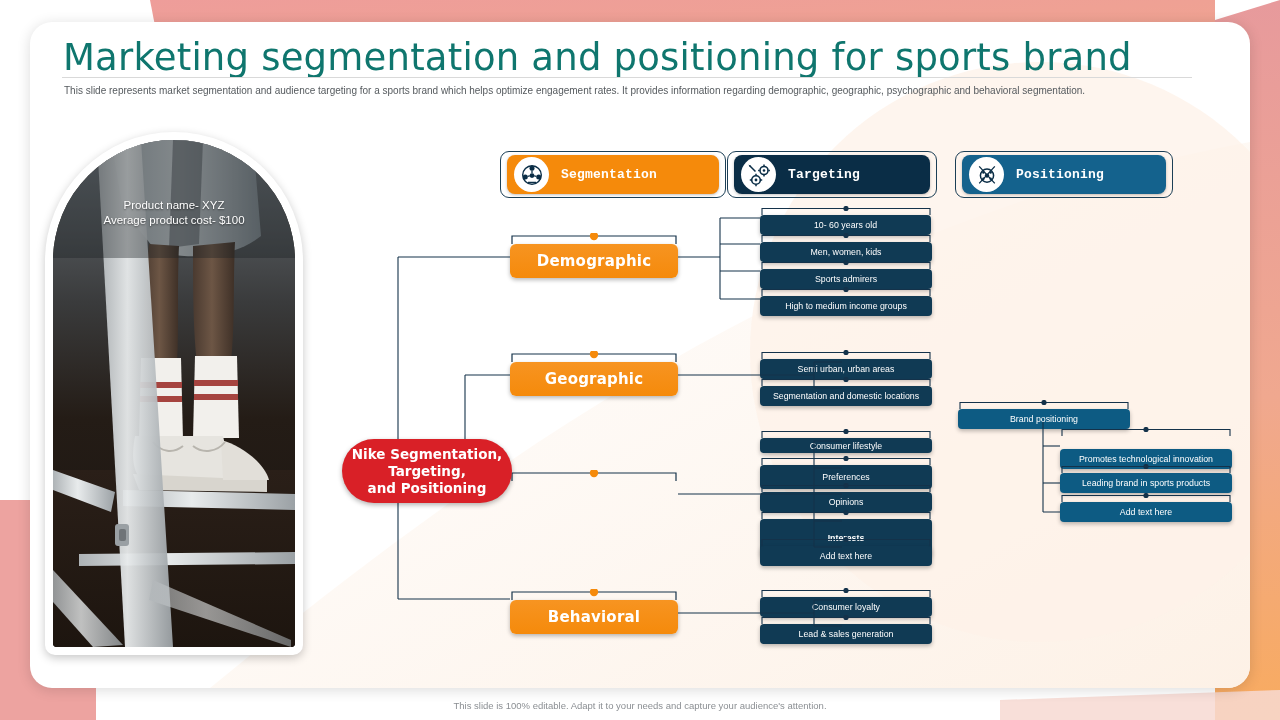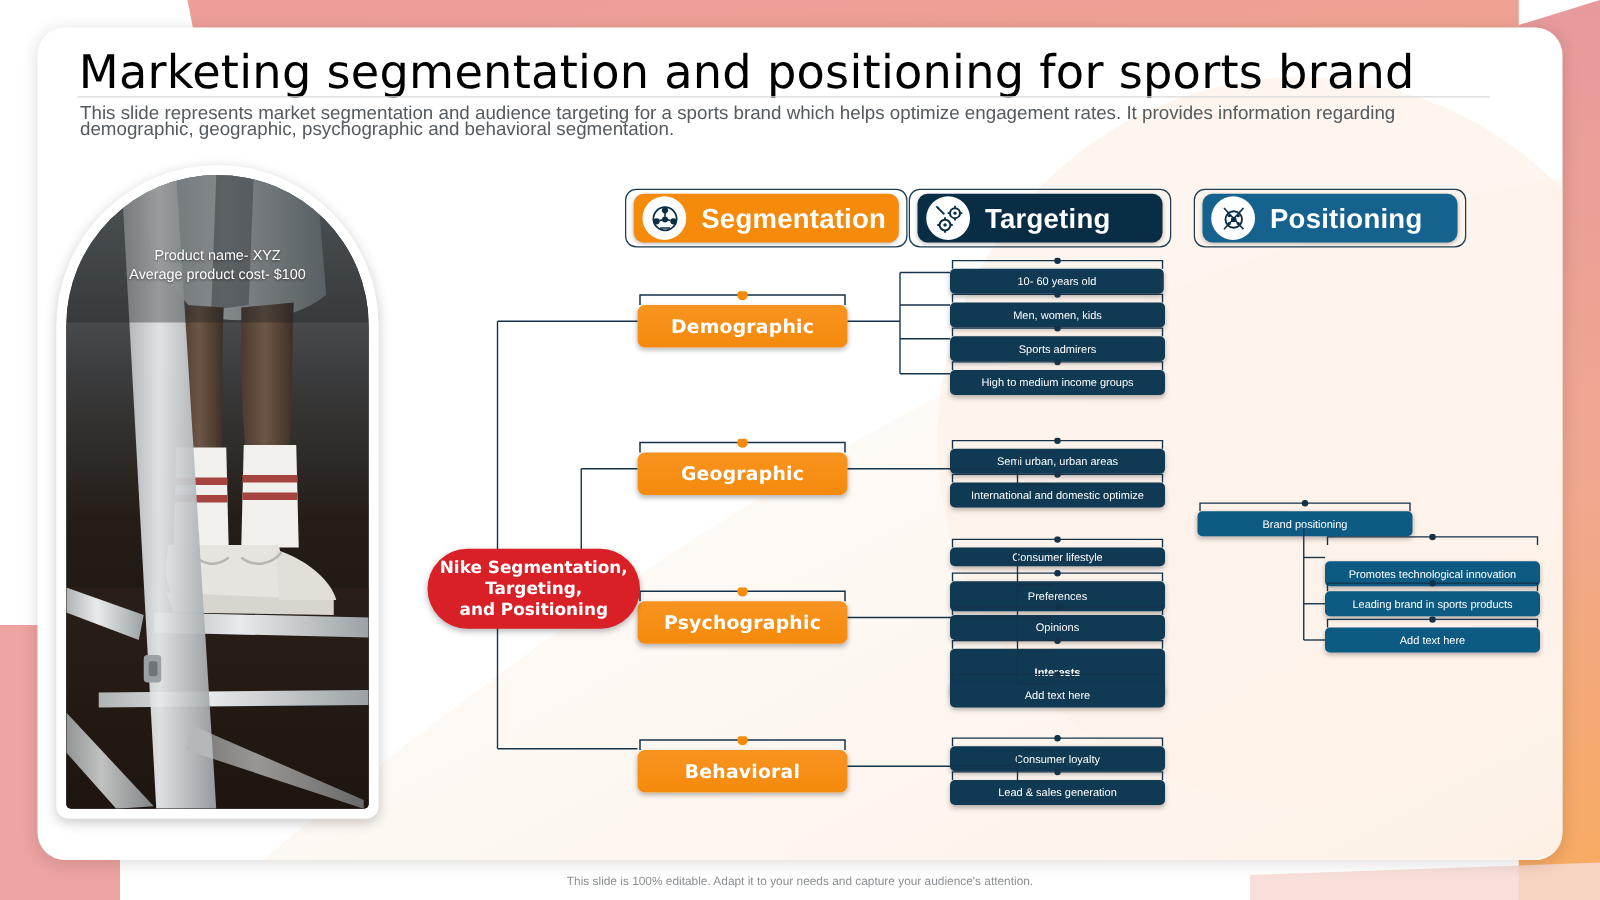--- a/index.html
+++ b/index.html
@@ -27,27 +27,27 @@
   }
   
   #card-wash {
     position: absolute; inset: 0; z-index: 0; pointer-events: none;
   }
 
   
   #page-title {
     position: absolute; left: 33px; top: 14px;
     font-size: 37px; font-weight: 400; letter-spacing: .2px;
-    color: #000000; white-space: nowrap;
+    color: #0f766e; white-space: nowrap;
     font-family: "DejaVu Sans", sans-serif;
     z-index: 4;
   }
   #subtitle {
     position: absolute; left: 34px; top: 62px; width: 1140px;
-    font-size: 15px; color: #555a5e; line-height: 13px;
+    font-size: 10px; color: #555a5e; line-height: 13px;
     z-index: 4;
   }
   #title-rule {
     position: absolute; left: 32px; top: 55px; width: 1130px; height: 1px;
     background: #d9d9d9; z-index: 4;
   }
 
   
   #photo-frame {
     position: absolute; left: 15px; top: 110px;
@@ -88,23 +88,23 @@
     display: flex; align-items: center;
     padding-left: 7px;
     box-shadow: 0 1px 3px rgba(0,0,0,.25);
   }
   .pill-badge {
     width: 35px; height: 35px; border-radius: 50%;
     background: #ffffff; flex: 0 0 35px;
     display: flex; align-items: center; justify-content: center;
   }
   .pill-label {
-    color: #ffffff; font-size: 22px; font-weight: 700;
+    color: #ffffff; font-size: 13px; font-weight: 700;
     margin-left: 12px; letter-spacing: .2px;
-    font-family: Liberation Sans, sans-serif;
+    font-family: Liberation Mono, monospace;
   }
 
   
   #map { position: absolute; inset: 0; z-index: 5; }
 
   .node {
     position: absolute;
     display: flex; align-items: center; justify-content: center;
     text-align: center;
     color: #ffffff;
@@ -371,21 +371,20 @@
   <svg class="bracket" style="left:480px; top:329px; width:168px; height:12px;" viewBox="0 0 168 12">
     <path d="M2,11 L2,3 L166,3 L166,11" stroke="#14324a" stroke-width="1.2" fill="none"></path>
     <circle cx="84" cy="3" r="4.2" fill="#f58a0b"></circle>
   </svg>
   <div class="node branch" style="left:480px; top:340px; width:168px; height:34px;">Geographic</div>
 
   <svg class="bracket" style="left:480px; top:448px; width:168px; height:12px;" viewBox="0 0 168 12">
     <path d="M2,11 L2,3 L166,3 L166,11" stroke="#14324a" stroke-width="1.2" fill="none"></path>
     <circle cx="84" cy="3" r="4.2" fill="#f58a0b"></circle>
   </svg>
-  <div class="node branch" style="left:480px; top:459px; width:168px; height:34px;">Psychographic</div>
 
   <svg class="bracket" style="left:480px; top:567px; width:168px; height:12px;" viewBox="0 0 168 12">
     <path d="M2,11 L2,3 L166,3 L166,11" stroke="#14324a" stroke-width="1.2" fill="none"></path>
     <circle cx="84" cy="3" r="4.2" fill="#f58a0b"></circle>
   </svg>
   <div class="node branch" style="left:480px; top:578px; width:168px; height:34px;">Behavioral</div>
 
   <svg class="bracket" style="left:730px; top:184px; width:172px; height:10px;" viewBox="0 0 172 10">
     <path d="M2,9 L2,2.5 L170,2.5 L170,9" stroke="#14324a" stroke-width="1.1" fill="none"></path>
     <circle cx="86" cy="2.5" r="2.6" fill="#14324a"></circle>
@@ -413,21 +412,21 @@
   <svg class="bracket" style="left:730px; top:328px; width:172px; height:10px;" viewBox="0 0 172 10">
     <path d="M2,9 L2,2.5 L170,2.5 L170,9" stroke="#14324a" stroke-width="1.1" fill="none"></path>
     <circle cx="86" cy="2.5" r="2.6" fill="#14324a"></circle>
   </svg>
   <div class="node leaf" style="left:730px; top:337px; width:172px; height:20px;">Semi urban, urban areas</div>
 
   <svg class="bracket" style="left:730px; top:355px; width:172px; height:10px;" viewBox="0 0 172 10">
     <path d="M2,9 L2,2.5 L170,2.5 L170,9" stroke="#14324a" stroke-width="1.1" fill="none"></path>
     <circle cx="86" cy="2.5" r="2.6" fill="#14324a"></circle>
   </svg>
-  <div class="node leaf" style="left:730px; top:364px; width:172px; height:20px;">International and domestic optimize</div>
+  <div class="node leaf" style="left:730px; top:364px; width:172px; height:20px;">Segmentation and domestic locations</div>
 
   <svg class="bracket" style="left:730px; top:407px; width:172px; height:10px;" viewBox="0 0 172 10">
     <path d="M2,9 L2,2.5 L170,2.5 L170,9" stroke="#14324a" stroke-width="1.1" fill="none"></path>
     <circle cx="86" cy="2.5" r="2.6" fill="#14324a"></circle>
   </svg>
   <div class="node leaf" style="left:730px; top:416px; width:172px; height:15px;">Consumer lifestyle</div>
 
   <svg class="bracket" style="left:730px; top:434px; width:172px; height:10px;" viewBox="0 0 172 10">
     <path d="M2,9 L2,2.5 L170,2.5 L170,9" stroke="#14324a" stroke-width="1.1" fill="none"></path>
     <circle cx="86" cy="2.5" r="2.6" fill="#14324a"></circle>

